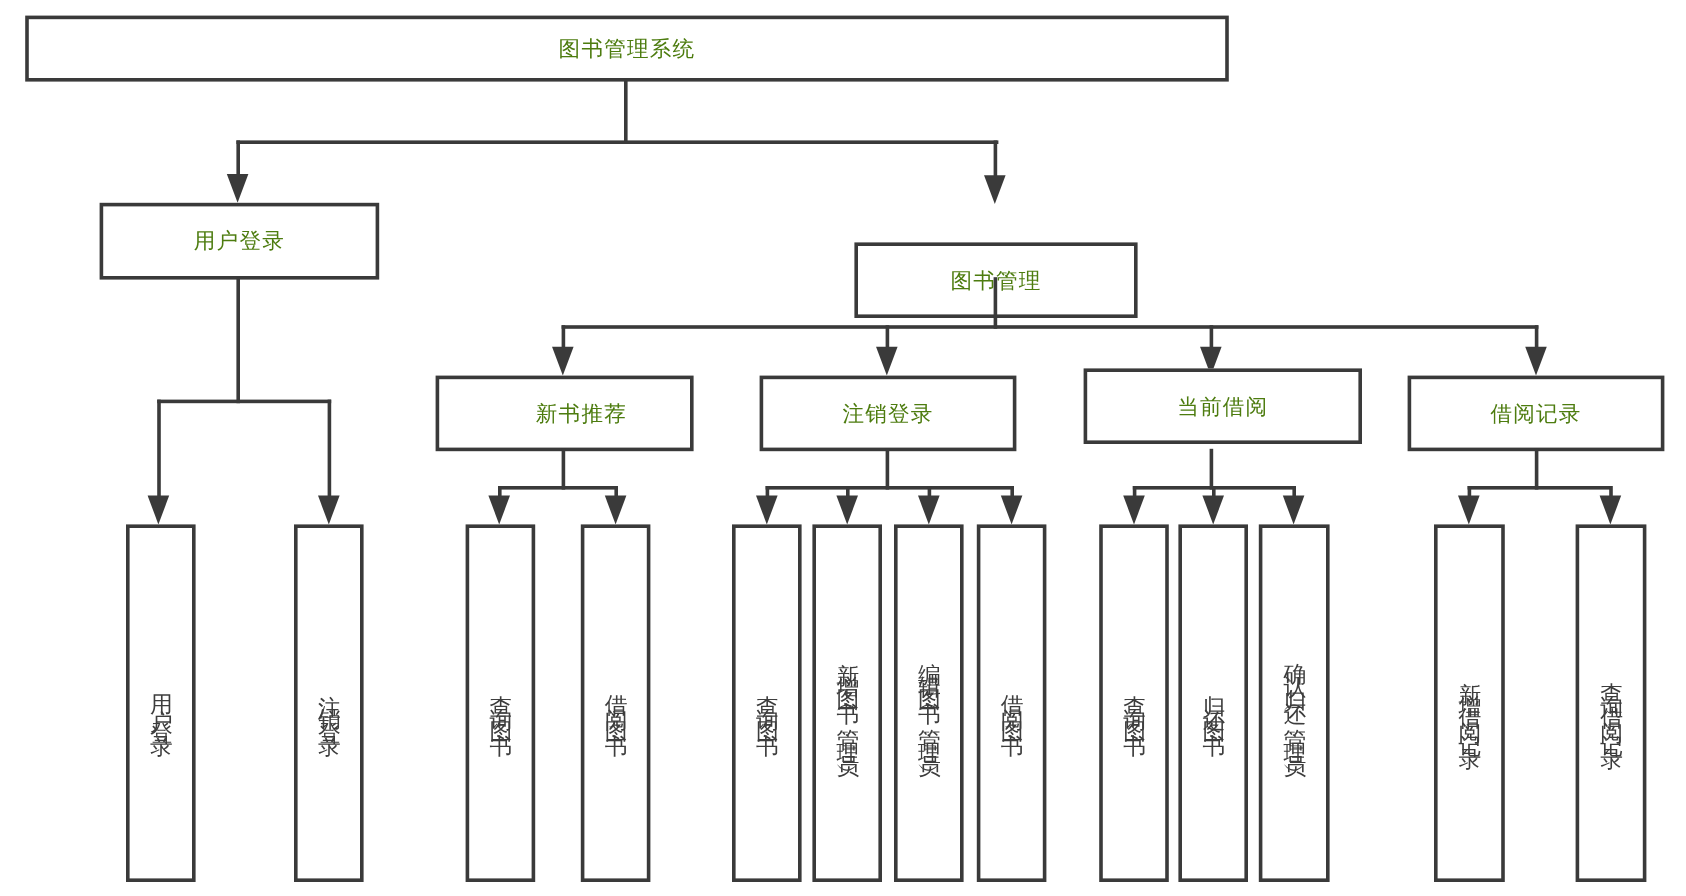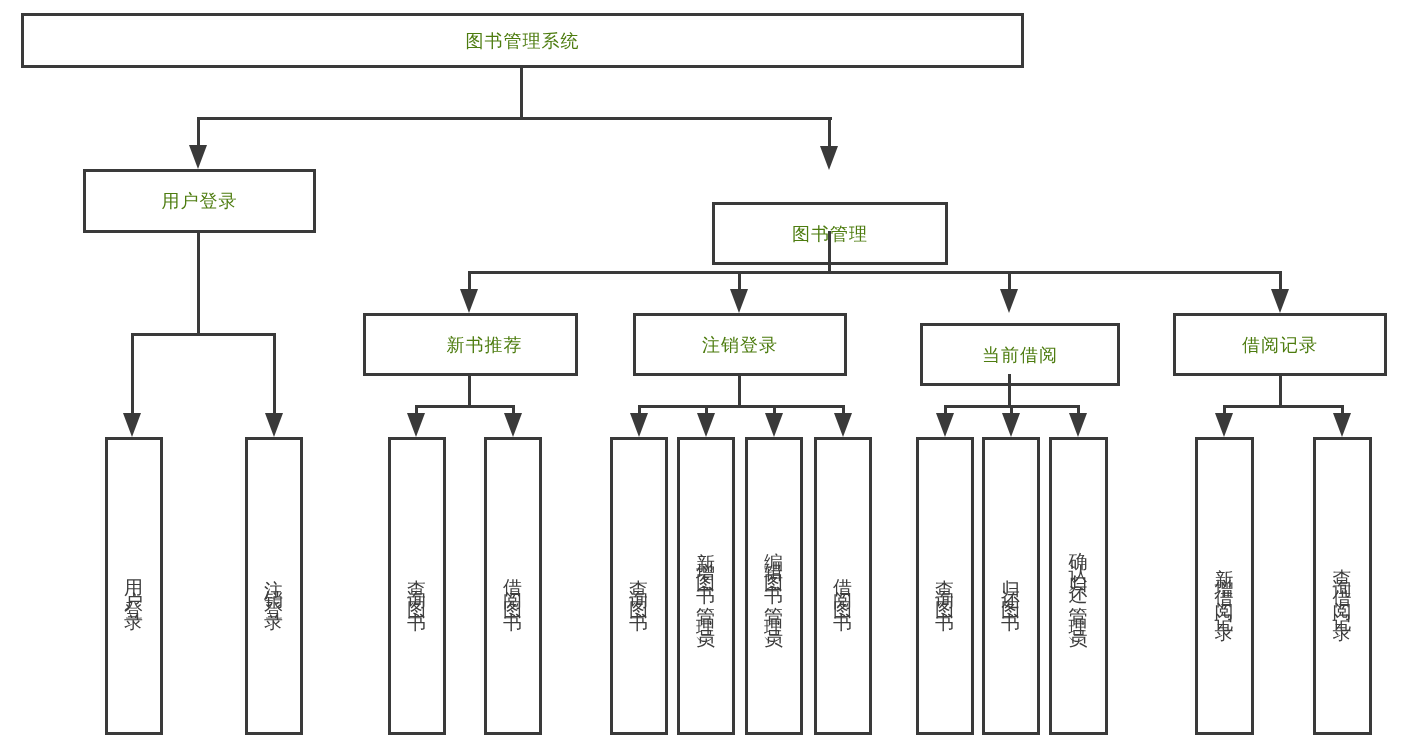--- a/index.html
+++ b/index.html
@@ -103,21 +103,21 @@
   <div class="arrow" style="left:730px; top:289px;"></div>
   <div class="arrow" style="left:1000px; top:289px;"></div>
   <div class="arrow" style="left:1271px; top:289px;"></div>
 
   <div class="hbox" style="left:363px; top:313px; width:215px; height:63px;padding-left:28px;">
     <span>新书推荐</span>
   </div>
   <div class="hbox" style="left:633px; top:313px; width:214px; height:63px;">
     <span>注销登录</span>
   </div>
-  <div class="hbox" style="left:903px; top:323px; width:200px; height:63px;margin-left:17px;">
+  <div class="hbox" style="left:903px; top:307px; width:232px; height:63px;">
     <span>当前借阅</span>
   </div>
   <div class="hbox" style="left:1173px; top:313px; width:214px; height:63px;">
     <span>借阅记录</span>
   </div>
 
   <div class="vline" style="left:468px; top:374px; height:34px;"></div>
   <div class="hline" style="left:415px; top:405px; width:100px;"></div>
   <div class="vline" style="left:415px; top:405px; height:13px;"></div>
   <div class="vline" style="left:512px; top:405px; height:13px;"></div>

